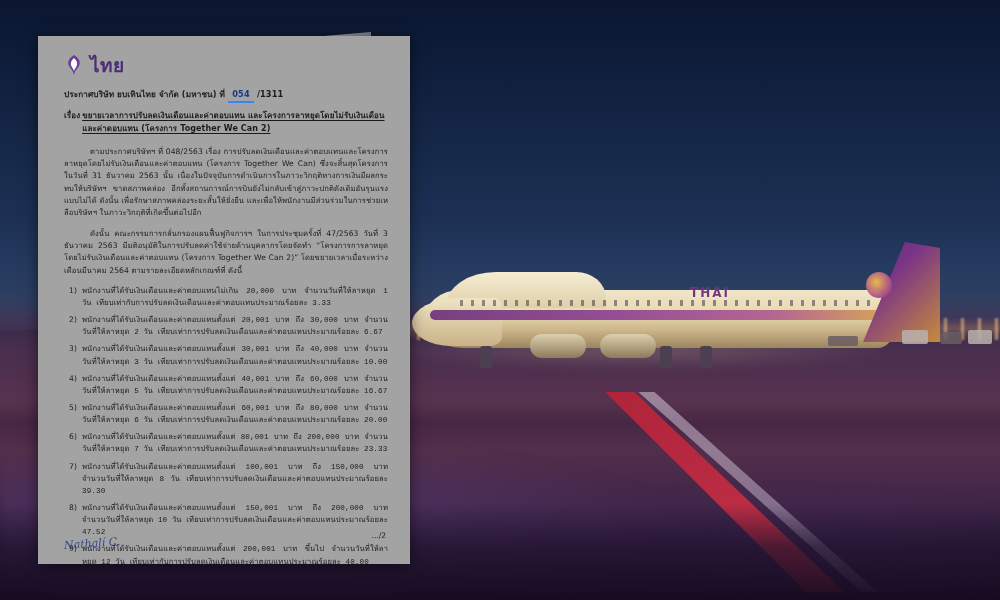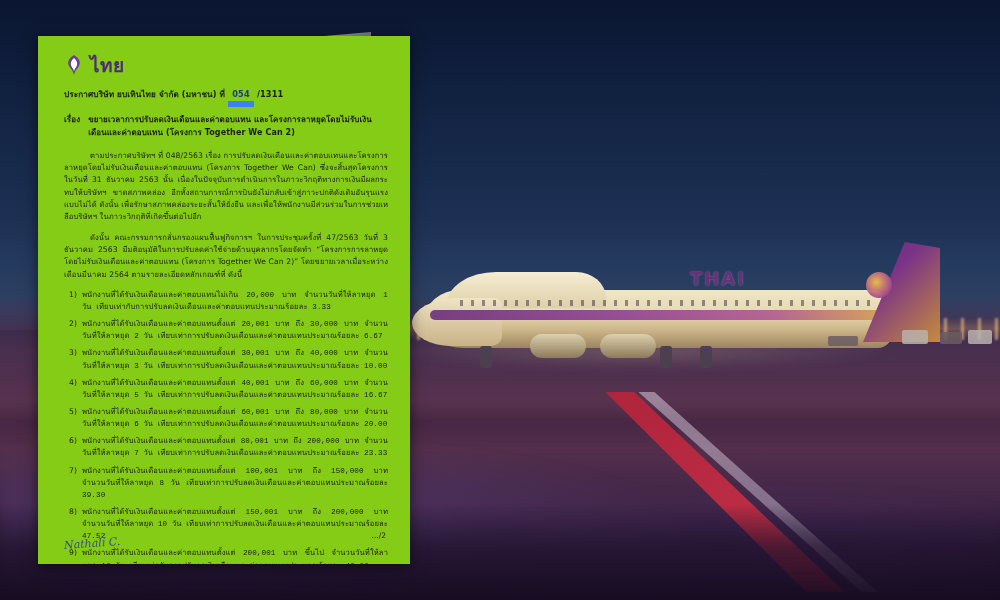--- a/index.html
+++ b/index.html
@@ -246,25 +246,25 @@
   }
   .engine {
     position: absolute;
     top: 84px;
     width: 56px; height: 24px;
     background: linear-gradient(to bottom, #dcd0ae, #8d7a5c);
     border-radius: 12px;
   }
   .titles {
     position: absolute;
-    left: 330px; top: 18px;
+    left: 330px; top: 36px;
     color: #6c2f7c;
     font-family: "DejaVu Sans", sans-serif;
     font-weight: bold;
-    font-size: 18px;
+    font-size: 12px;
     letter-spacing: 2px;
     opacity: 0.95;
     text-shadow: 0 0 2px rgba(255,255,255,0.4);
   }
   .gear {
     position: absolute;
     top: 96px;
     width: 12px; height: 22px;
     background: #4c4050;
     border-radius: 3px;
@@ -290,21 +290,21 @@
     filter: blur(0.5px);
   }
 
   
   .doc {
     position: absolute;
     left: 38px;
     top: 36px;
     width: 372px;
     height: 528px;
-    background: #84cc16;
+    background: #a3a3a3;
     box-shadow: 0 2px 14px rgba(0,0,0,0.55);
     overflow: hidden;
   }
   .doc-inner {
     position: absolute;
     left: 26px; right: 22px;
     top: 18px;
   }
   .logo-row {
     display: flex;
@@ -330,35 +330,36 @@
     font-size: 7.6px;
     line-height: 1.62;
     letter-spacing: 0.1px;
   }
   .head-line {
     font-size: 8.2px;
     font-weight: bold;
     margin-bottom: 7px;
   }
   .num-blank {
-    border-bottom: 6px solid #3b82f6;
+    border-bottom: 2px solid #3b82f6;
     display: inline-block;
     min-width: 26px;
     text-align: center;
     color: #1a3a8a;
   }
   .subject {
     display: flex;
-    gap: 8px;
+    gap: 2px;
     margin-bottom: 10px;
     font-size: 8px;
     font-weight: bold;
   }
   .subject .label { flex: none; }
   .subject .value {
+    text-decoration: underline;
     text-underline-offset: 2px;
     line-height: 1.6;
   }
   .para {
     text-indent: 26px;
     text-align: justify;
     margin-bottom: 8px;
   }
   .items { margin-top: 2px; }
   .item {

